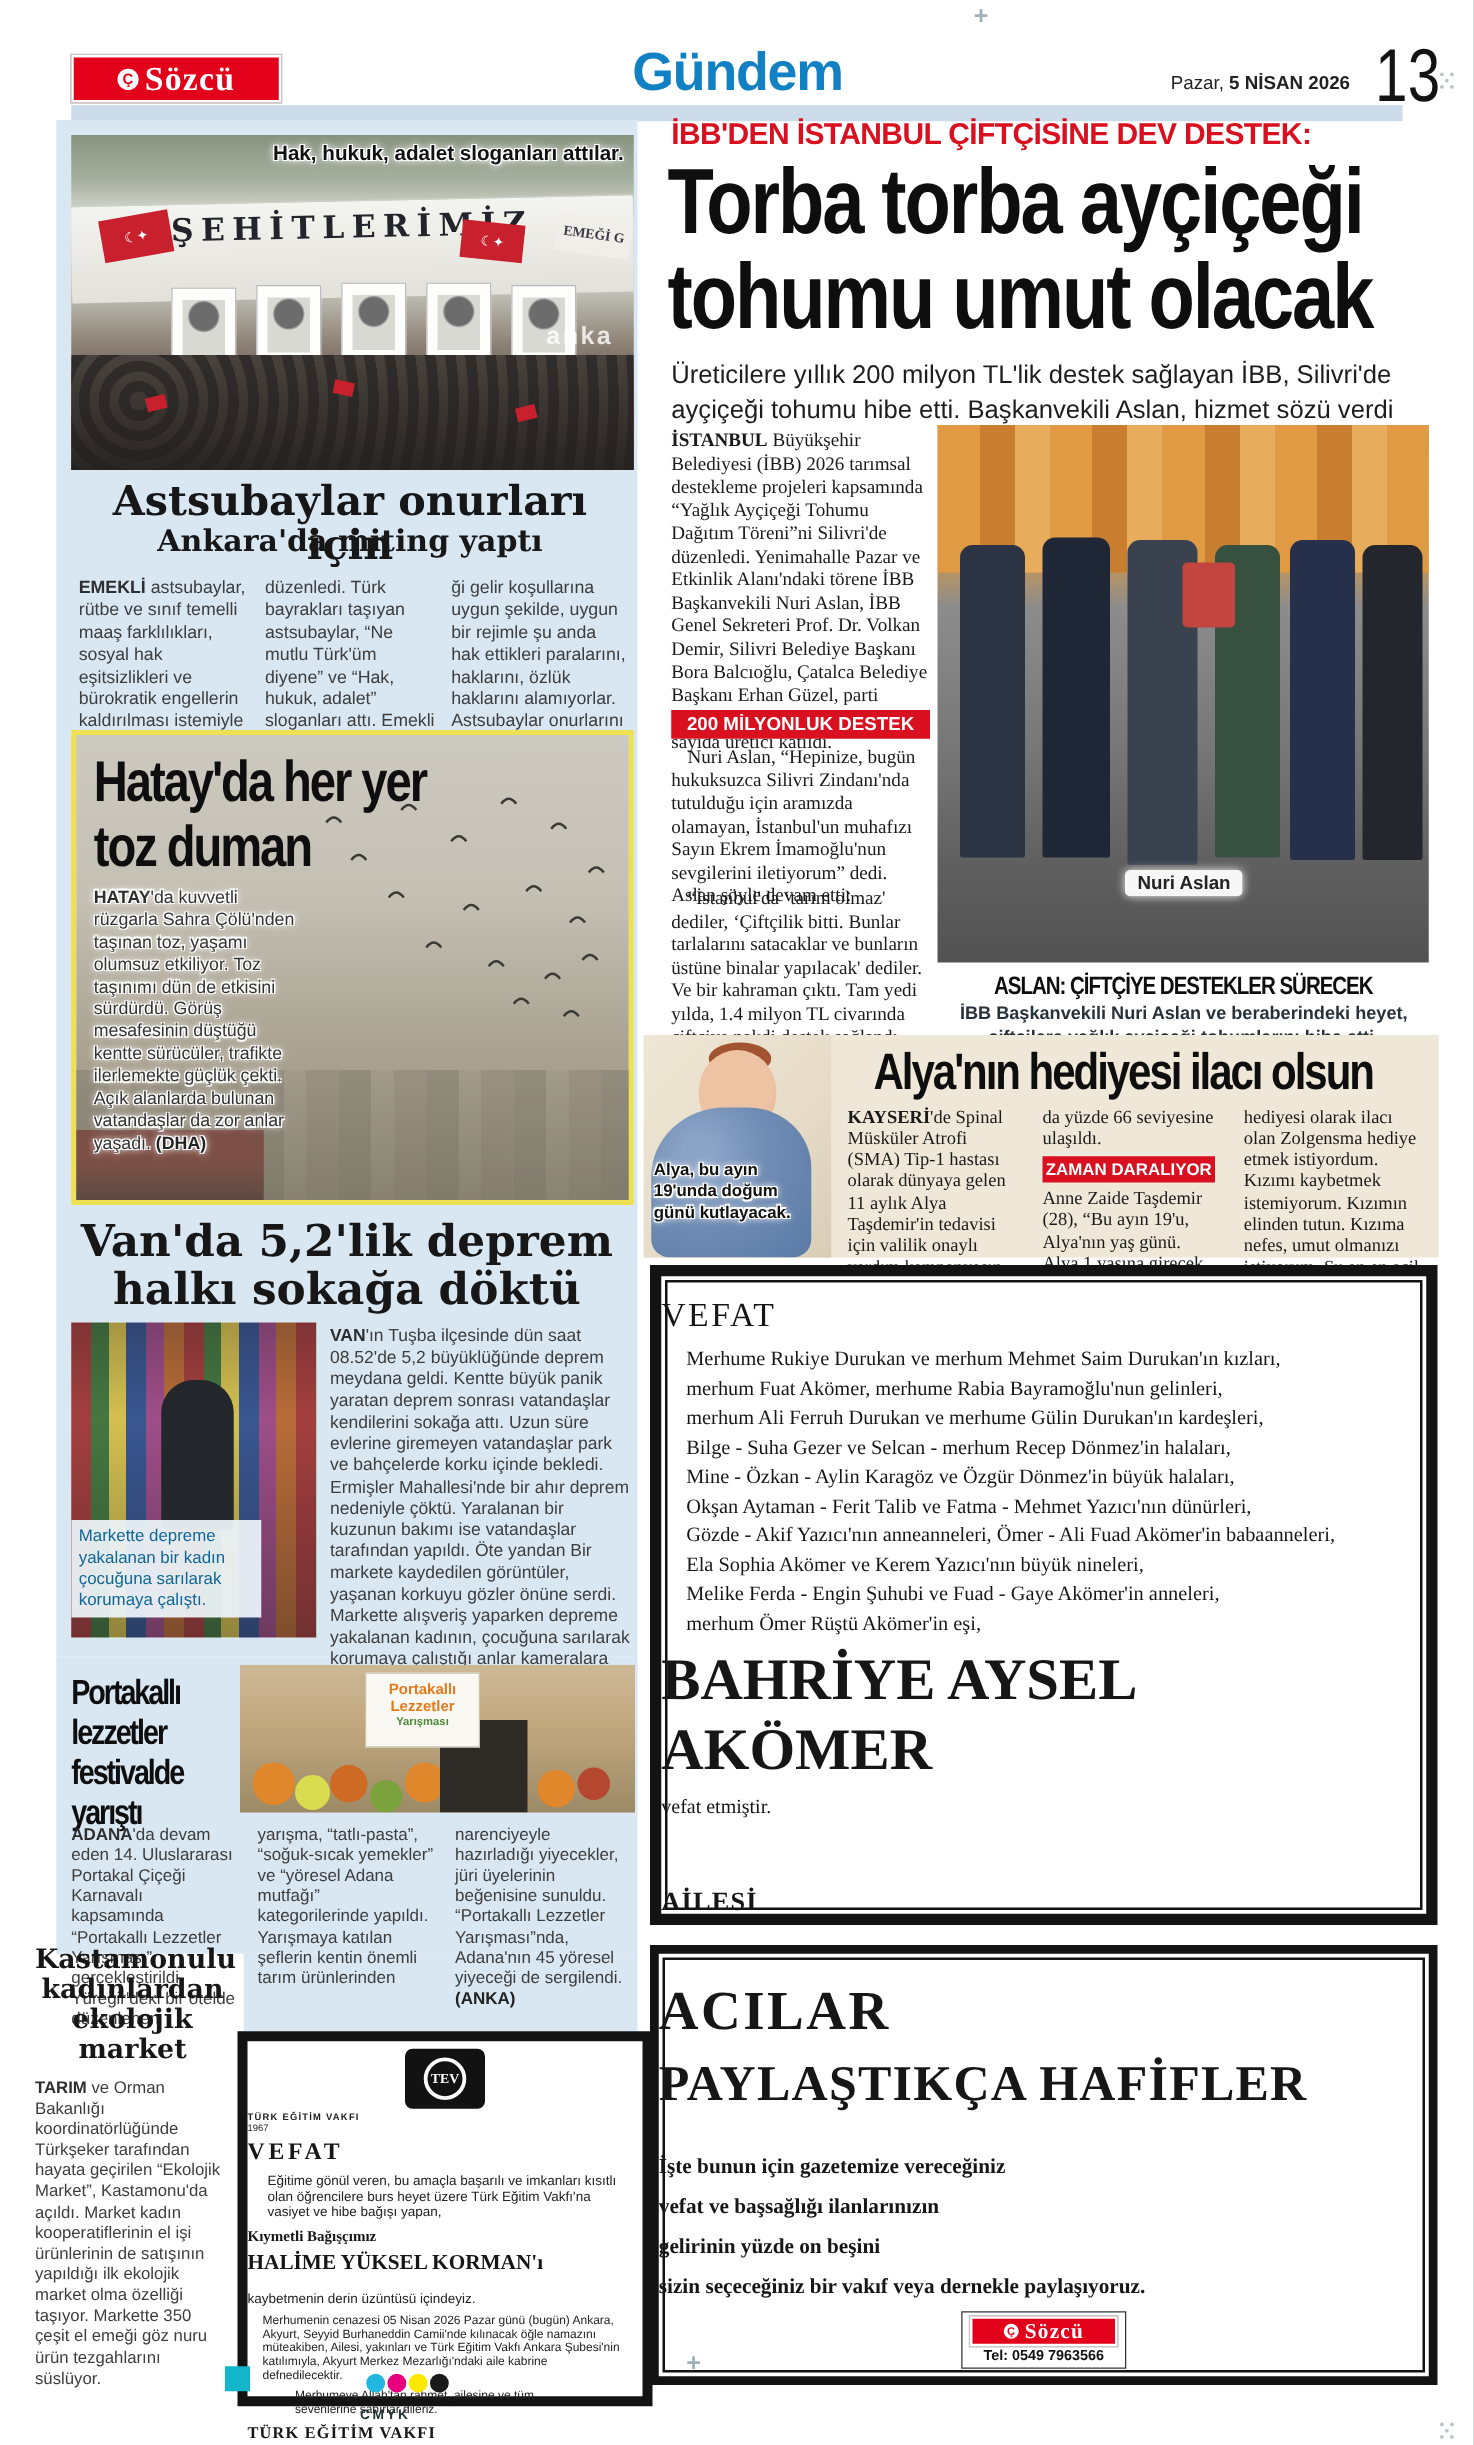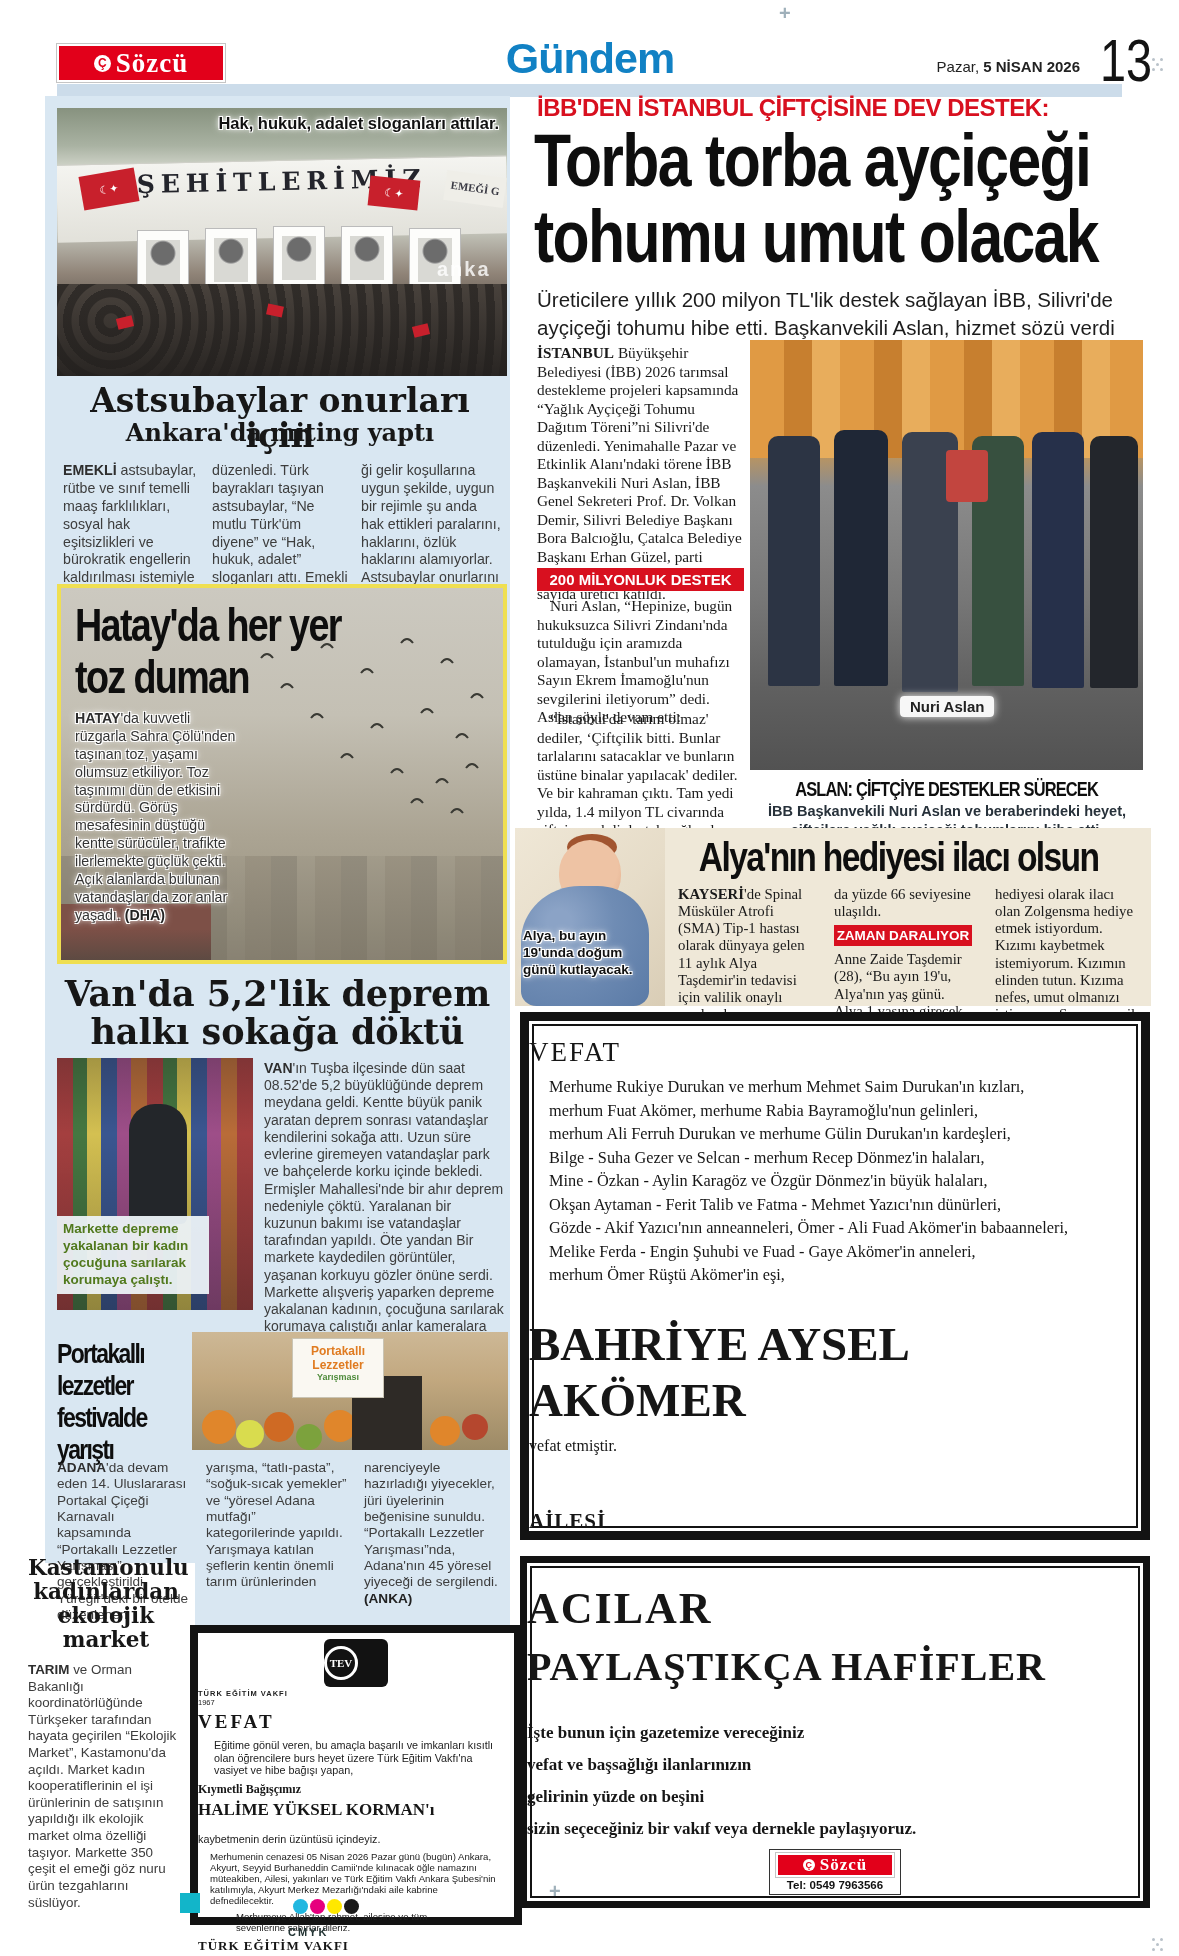--- a/index.html
+++ b/index.html
@@ -50,21 +50,21 @@
 .fruit{position:absolute;border-radius:50%}
 .sign{position:absolute;background:#faf8f2;border:1px solid #c9c4b4;text-align:center;padding-top:5px}
 .sign .l1{color:#e07b20;font-weight:bold;font-size:12px}
 .sign .l2{color:#e07b20;font-weight:bold;font-size:12px}
 .sign .l3{color:#4d8a3a;font-weight:bold;font-size:9px}
 
 .blackbox{position:absolute;background:#fff;border:9px solid #131313}
 .blackbox .inner{position:absolute;inset:3px;border:2px solid #131313}
 .vserif{font-family:"Liberation Serif",serif;color:#161616}
 .tevbox{position:absolute;background:#fff;border:8px solid #131313}
-.tevlogo{width:64px;height:48px;background:#121212;border-radius:6px;margin:0 auto;display:flex;align-items:center;justify-content:flex-start}
+.tevlogo{width:64px;height:48px;background:#121212;border-radius:6px;margin:0 auto;display:flex;align-items:center;justify-content:center}
 .tevlogo b{width:34px;height:34px;border:3px solid #fff;border-radius:50%;color:#fff;font-size:11px;display:flex;align-items:center;justify-content:center;font-family:"Liberation Serif",serif}
 .dotmark{width:12px;height:12px;position:absolute}
 .dotmark i{position:absolute;width:3px;height:3px;border-radius:50%;background:#b9c2cа;background-color:#b9c2ca}
 .cross{position:absolute;color:#9fb0ba;font-size:20px;font-weight:bold}
 .cdot{width:15px;height:15px;border-radius:50%;display:inline-block;margin-right:2px}
 </style>
 </head>
 <body>
 
 <div id="page">
@@ -166,21 +166,21 @@
     <div class="cityband"></div>
     <div class="roofhouse"></div>
     <div class="abs halo bodysans" style="left:14px;top:122px;width:166px;color:#333"><span class="lead">HATAY</span><span>'da kuvvetli rüzgarla Sahra Çölü'nden taşınan toz, yaşamı olumsuz etkiliyor. Toz taşınımı dün de etkisini sürdürdü. Görüş mesafesinin düştüğü kentte sürücüler, trafikte ilerlemekte güçlük çekti. Açık alanlarda bulunan vatandaşlar da zor anlar yaşadı. </span><span class="tag">(DHA)</span></div>
   </div>
 
   <div class="abs serifhead" style="left:45px;top:976px;width:465px;font-size:35px">Van'da 5,2'lik deprem</div>
   <div class="abs serifhead" style="left:45px;top:1014px;width:465px;font-size:35px">halkı sokağa döktü</div>
   <div class="photo marketbg" style="left:57px;top:1058px;width:196px;height:252px">
     <div class="marketshade"></div>
     <div class="shopper"></div>
-    <div class="abs" style="left:0;top:158px;width:152px;background:rgba(235,242,248,.95);padding:5px 6px;font-size:13.5px;font-weight:bold;line-height:1.25;color:#4d7c0f">Markette depreme yakalanan bir kadın çocuğuna sarılarak korumaya çalıştı.</div>
+    <div class="abs" style="left:0;top:158px;width:152px;background:rgba(235,242,248,.95);padding:5px 6px;font-size:13.5px;font-weight:normal;line-height:1.25;color:#0369a1">Markette depreme yakalanan bir kadın çocuğuna sarılarak korumaya çalıştı.</div>
   </div>
   <div class="abs bodysans" style="left:264px;top:1060px;width:241px;font-size:14px;line-height:1.23"><span class="lead">VAN</span><span>'ın Tuşba ilçesinde dün saat 08.52'de 5,2 büyüklüğünde deprem meydana geldi. Kentte büyük panik yaratan deprem sonrası vatandaşlar kendilerini sokağa attı. Uzun süre evlerine giremeyen vatandaşlar park ve bahçelerde korku içinde bekledi. Ermişler Mahallesi'nde bir ahır deprem nedeniyle çöktü. Yaralanan bir kuzunun bakımı ise vatandaşlar tarafından yapıldı. Öte yandan Bir markete kaydedilen görüntüler, yaşanan korkuyu gözler önüne serdi. Markette alışveriş yaparken depreme yakalanan kadının, çocuğuna sarılarak korumaya çalıştığı anlar kameralara yansıdı. </span><span class="tag">(DHA)</span></div>
 
   <div class="abs" style="left:515px;top:828px;width:636px;height:178px;background:#efe8d8"></div>
   <div class="photo babybg" style="left:515px;top:828px;width:150px;height:178px">
     <div class="babyhair"></div>
     <div class="babyhead"></div>
     <div class="blanket"></div>
     <div class="abs halo" style="left:8px;top:100px;width:128px;font-size:13.5px;font-weight:bold;color:#111;line-height:1.25">Alya, bu ayın 19'unda doğum günü kutlayacak.</div>
   </div>
@@ -197,20 +197,21 @@
     <div class="inner"></div>
     <div class="abs vserif center" style="left:0;top:16px;width:100%;font-size:27px;letter-spacing:2px">VEFAT</div>
     <div class="abs vserif center" style="left:20px;top:54px;width:572px;font-size:16.3px;line-height:23.5px">
       <div>Merhume Rukiye Durukan ve merhum Mehmet Saim Durukan'ın kızları,</div>
       <div>merhum Fuat Akömer, merhume Rabia Bayramoğlu'nun gelinleri,</div>
       <div>merhum Ali Ferruh Durukan ve merhume Gülin Durukan'ın kardeşleri,</div>
       <div>Bilge - Suha Gezer ve Selcan - merhum Recep Dönmez'in halaları,</div>
       <div>Mine - Özkan - Aylin Karagöz ve Özgür Dönmez'in büyük halaları,</div>
       <div>Okşan Aytaman - Ferit Talib ve Fatma - Mehmet Yazıcı'nın dünürleri,</div>
       <div>Gözde - Akif Yazıcı'nın anneanneleri, Ömer - Ali Fuad Akömer'in babaanneleri,</div>
+      <div>Ela Sophia Akömer ve Kerem Yazıcı'nın büyük nineleri,</div>
       <div>Melike Ferda - Engin Şuhubi ve Fuad - Gaye Akömer'in anneleri,</div>
       <div>merhum Ömer Rüştü Akömer'in eşi,</div>
     </div>
     <div class="abs vserif center" style="left:0;top:296px;width:100%;font-size:47px;font-weight:bold">BAHRİYE AYSEL</div>
     <div class="abs vserif center" style="left:0;top:352px;width:100%;font-size:47px;font-weight:bold">AKÖMER</div>
     <div class="abs vserif center" style="left:0;top:416px;width:100%;font-size:16px">vefat etmiştir.</div>
     <div class="abs vserif center" style="left:0;top:488px;width:100%;font-size:21px;font-weight:bold;letter-spacing:1px">AİLESİ</div>
   </div>
 
   <div class="abs" style="left:57px;top:1338px;width:134px;text-align:left">

